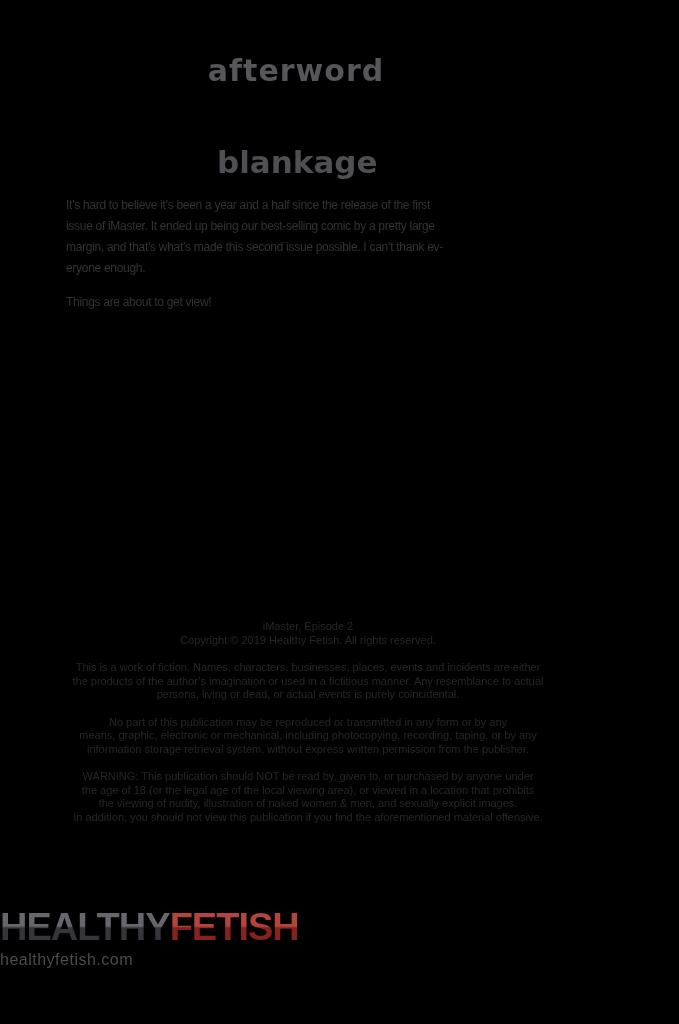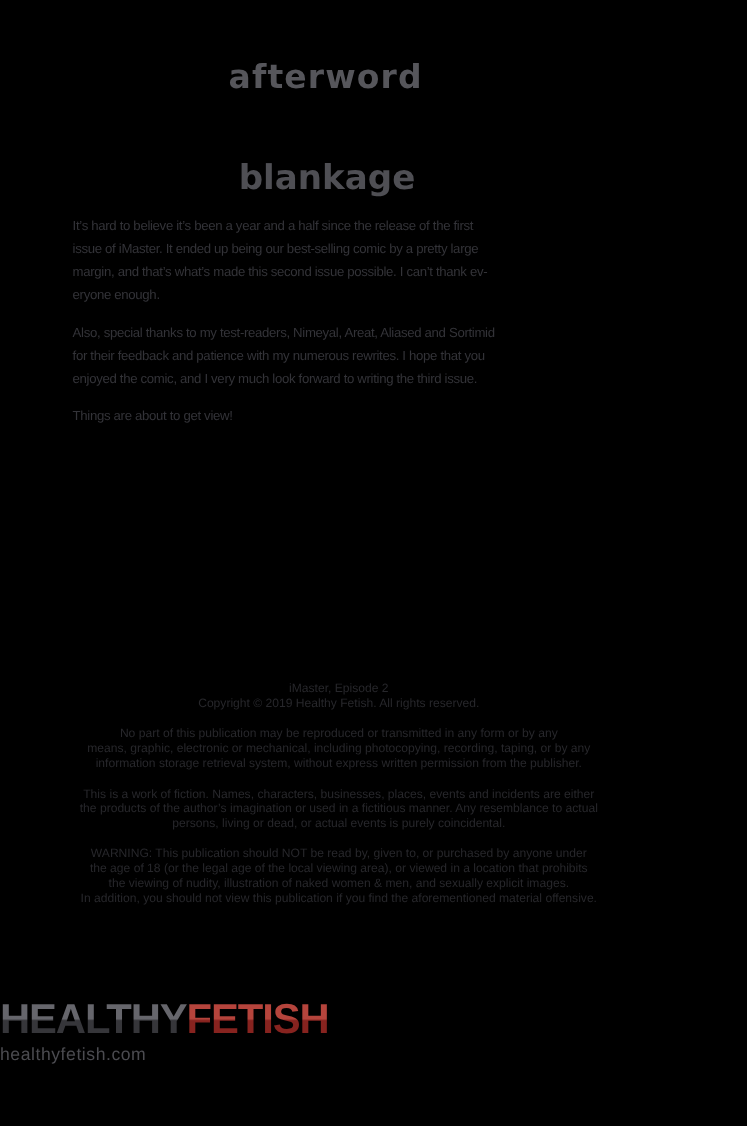--- a/index.html
+++ b/index.html
@@ -124,35 +124,32 @@
 
   <div class="author-row">
     <span class="author-name">blankage</span>
   </div>
 
   <div class="body-text">
     <p>It’s hard to believe it’s been a year and a half since the release of the first
 issue of iMaster. It ended up being our best-selling comic by a pretty large
 margin, and that’s what’s made this second issue possible. I can’t thank ev-
 eryone enough.</p>
-    <p>Also, special thanks to my test-readers, Nimeyal, Areat, Aliased and Sortimid
-for their feedback and patience with my numerous rewrites. I hope that you
-enjoyed the comic, and I very much look forward to writing the third issue.</p>
     <p>Things are about to get view!</p>
   </div>
 
   <div class="legal-block">
     <p>iMaster, Episode 2
 Copyright © 2019 Healthy Fetish. All rights reserved.</p>
+    <p>This is a work of fiction. Names, characters, businesses, places, events and incidents are either
+the products of the author’s imagination or used in a fictitious manner. Any resemblance to actual
+persons, living or dead, or actual events is purely coincidental.</p>
     <p>No part of this publication may be reproduced or transmitted in any form or by any
 means, graphic, electronic or mechanical, including photocopying, recording, taping, or by any
 information storage retrieval system, without express written permission from the publisher.</p>
-    <p>This is a work of fiction. Names, characters, businesses, places, events and incidents are either
-the products of the author’s imagination or used in a fictitious manner. Any resemblance to actual
-persons, living or dead, or actual events is purely coincidental.</p>
     <p>WARNING: This publication should NOT be read by, given to, or purchased by anyone under
 the age of 18 (or the legal age of the local viewing area), or viewed in a location that prohibits
 the viewing of nudity, illustration of naked women &amp; men, and sexually explicit images.
 In addition, you should not view this publication if you find the aforementioned material offensive.</p>
   </div>
 
   <div class="footer">
     <div class="logo">
       <span class="logo-healthy">HEALTHY</span><span class="logo-fetish">FETISH</span>
     </div>

